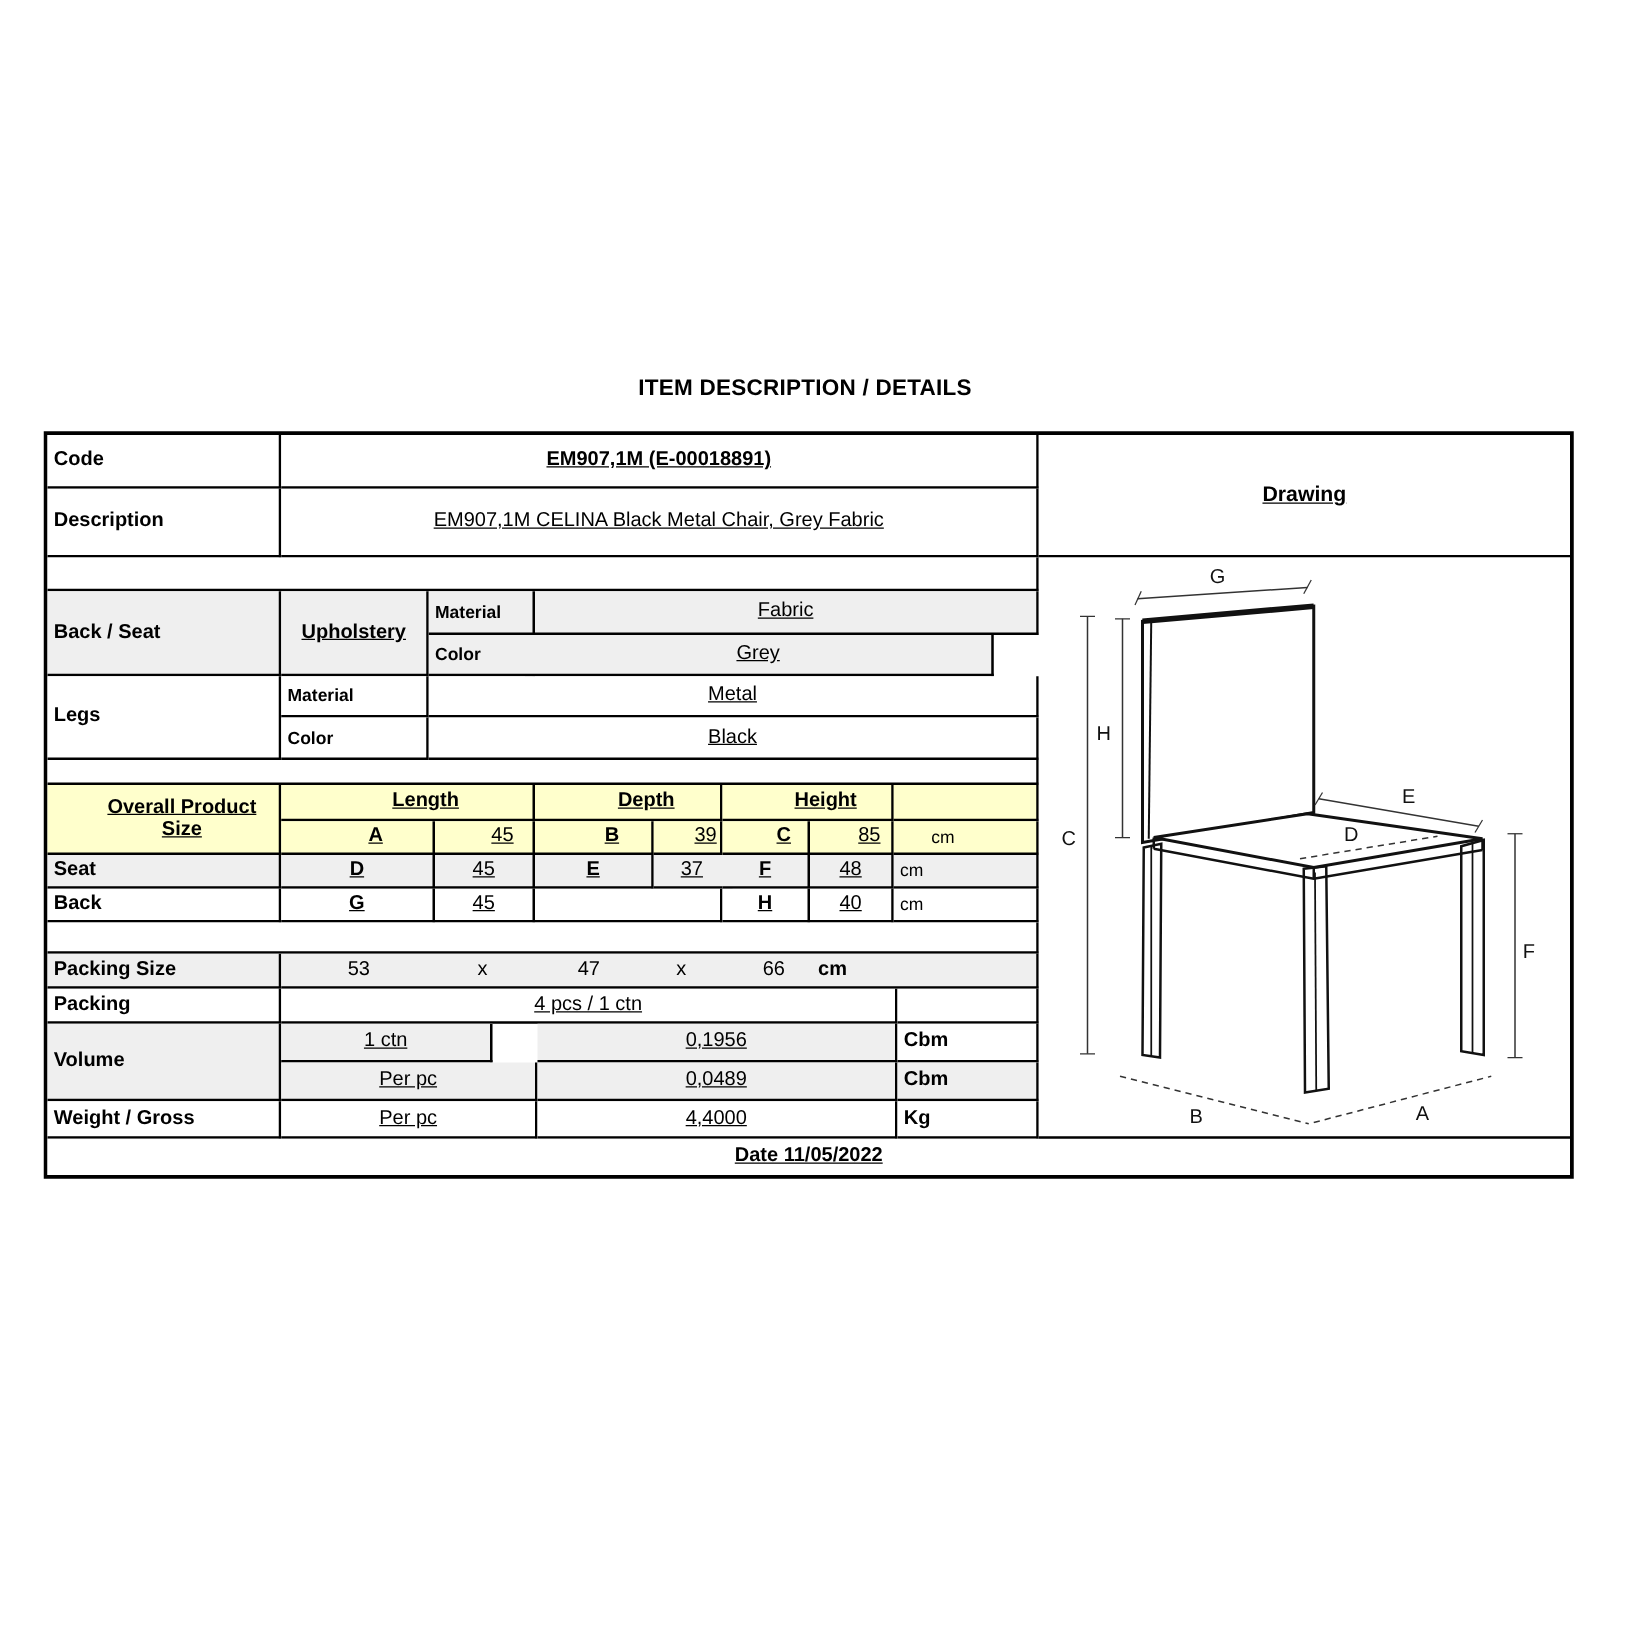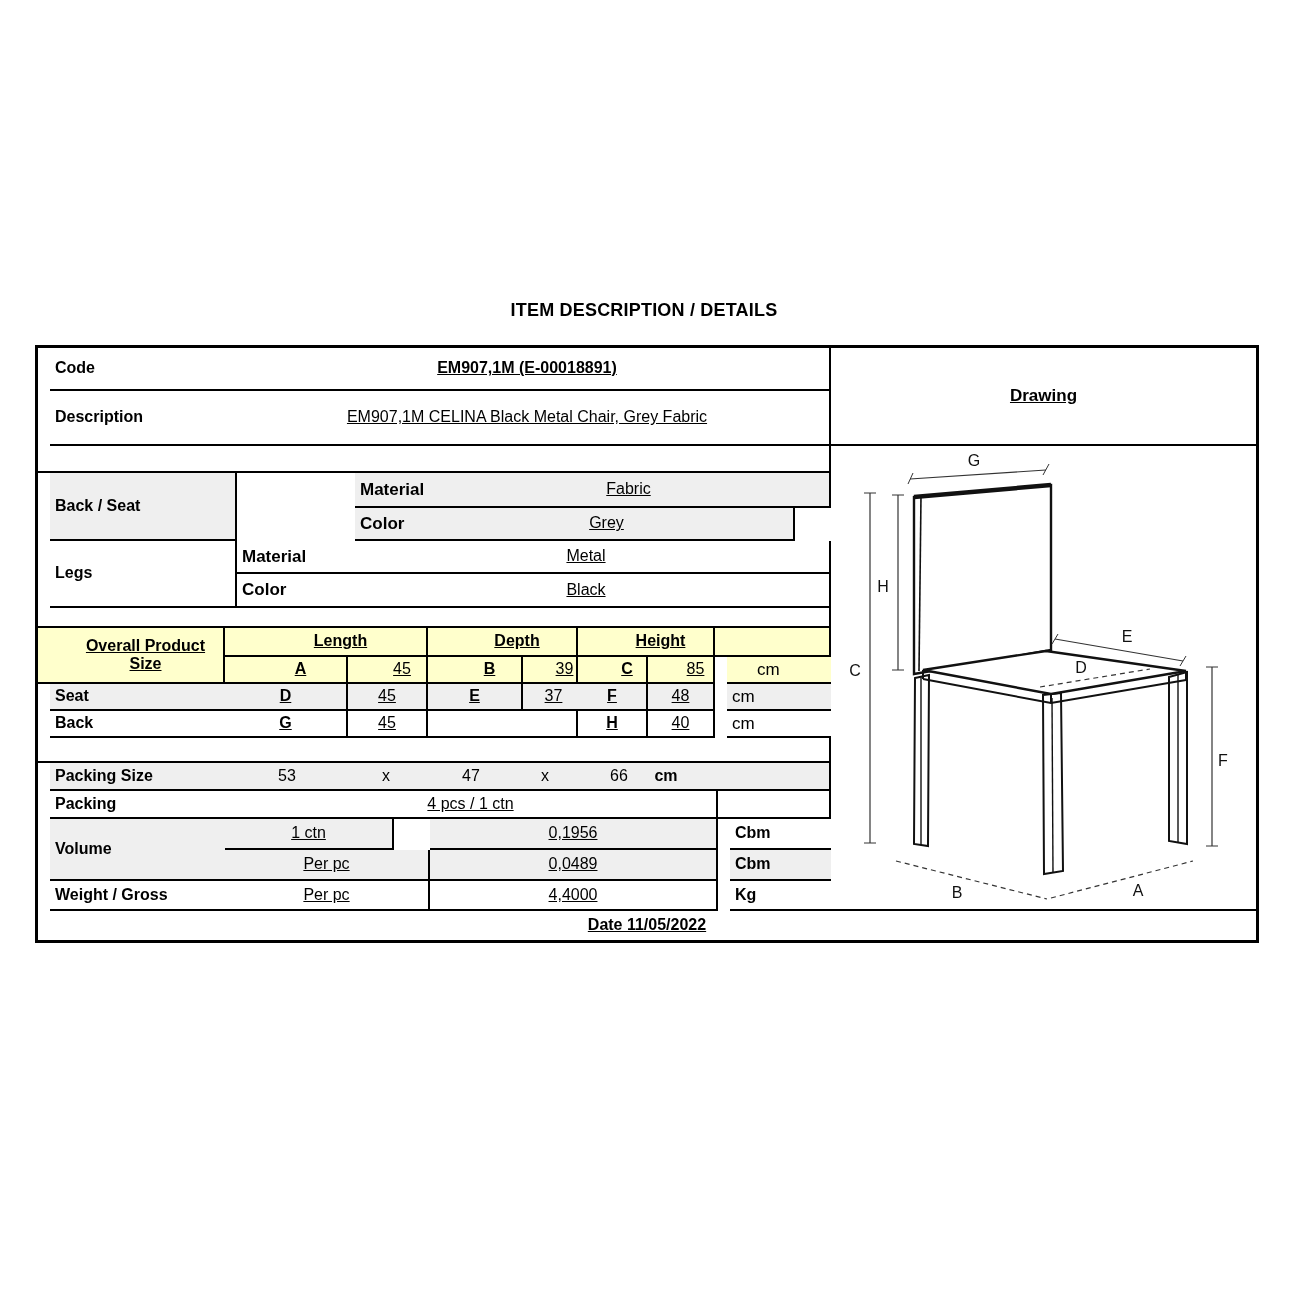--- a/index.html
+++ b/index.html
@@ -2,27 +2,27 @@
 <html><head>
 <meta charset="utf-8">
 <style>
   html,body{margin:0;padding:0;background:#fff;}
   .page{position:relative;width:1300px;height:1300px;background:#fff;font-family:"Liberation Sans",sans-serif;color:#000;overflow:hidden;}
   .title{position:absolute;left:35px;top:300px;width:1218px;text-align:center;font-size:18px;font-weight:bold;letter-spacing:.2px;}
   .sheet{position:absolute;left:35px;top:345px;width:1218px;height:592px;border:3px solid #000;background:#fff;}
   .cell{position:absolute;box-sizing:border-box;border-right:2px solid #000;border-bottom:2px solid #000;display:flex;align-items:center;font-size:16px;background:#fff;line-height:1.15;}
   .b{font-weight:bold;}
   .c{justify-content:center;text-align:center;text-decoration:underline;}
-  .l{padding-left:5px;margin-left:12px;}
+  .l{padding-left:5px;}
   .grey{background:#efefef;}
   .yellow{background:#ffffcc;padding-left:30px;}
   .er{border-right:none;}
   .eb{border-bottom:none;}
   .col2{flex-direction:column;justify-content:center;}
-  .f15{font-size:17px;}
+  .f15{font-size:14px;}
   .f17{font-size:17px;}
   .pspan{position:absolute;top:50%;transform:translate(-50%,-50%);}
   svg text{font-family:"Liberation Sans",sans-serif;font-size:16px;fill:#111;}
 </style>
 </head>
 <body>
 
 <div class="page">
 
   <div class="title">ITEM DESCRIPTION / DETAILS</div>
@@ -30,20 +30,21 @@
   <div class="sheet">
 
     <div class="cell b l" style="left:0;top:0;width:187px;height:43px">Code</div>
     <div class="cell b c" style="left:187px;top:0;width:606px;height:43px">EM907,1M (E-00018891)</div>
     <div class="cell b l" style="left:0;top:43px;width:187px;height:55px">Description</div>
     <div class="cell c" style="left:187px;top:43px;width:606px;height:55px">EM907,1M CELINA Black Metal Chair, Grey Fabric</div>
 
     <div class="cell" style="left:0;top:98px;width:793px;height:27px"></div>
 
     <div class="cell b l grey" style="left:0;top:125px;width:187px;height:68px">Back / Seat</div>
+    <div class="cell b c grey" style="left:187px;top:125px;width:118px;height:68px">Upholstery</div>
     <div class="cell b l grey f15" style="left:305px;top:125px;width:85px;height:35px">Material</div>
     <div class="cell c grey" style="left:390px;top:125px;width:403px;height:35px">Fabric</div>
     <div class="cell b l grey f15" style="left:305px;top:160px;width:85px;height:33px">Color</div>
     <div class="cell c grey" style="left:382px;top:160px;width:375px;height:33px">Grey</div>
 
     <div class="cell b l" style="left:0;top:193px;width:187px;height:67px">Legs</div>
     <div class="cell b l f15" style="left:187px;top:193px;width:118px;height:33px">Material</div>
     <div class="cell c" style="left:305px;top:193px;width:488px;height:33px">Metal</div>
     <div class="cell b l f15" style="left:187px;top:226px;width:118px;height:34px">Color</div>
     <div class="cell c" style="left:305px;top:226px;width:488px;height:34px">Black</div>

